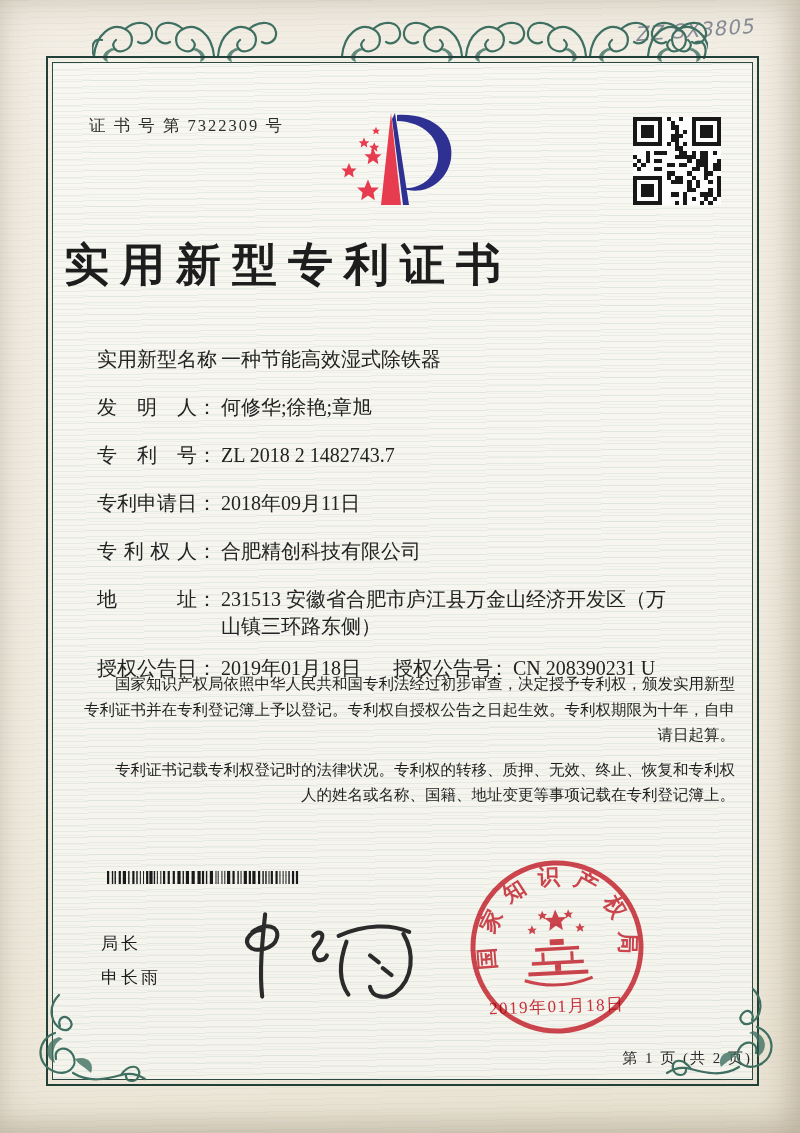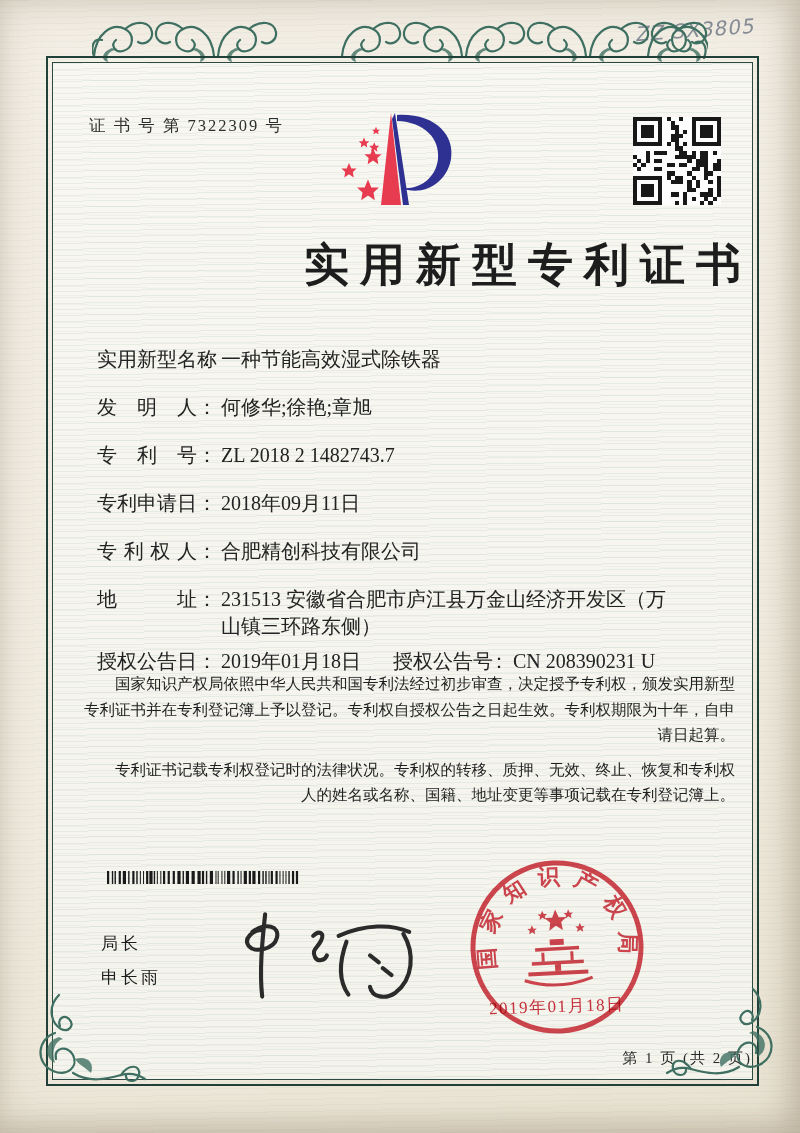--- a/index.html
+++ b/index.html
@@ -21,30 +21,30 @@
     border:1px solid #2c4a42;outline:2.5px solid #22403a;outline-offset:4px;
     background:
       repeating-linear-gradient(179deg, rgba(122,162,150,.13) 0 1px, transparent 1px 6px),
       repeating-linear-gradient(1deg, rgba(122,162,150,.07) 0 1px, transparent 1px 9px),
       linear-gradient(180deg,#f8f7f1,#f4f3ec);
   }
   .certno{position:absolute;left:36px;top:52px;font-size:16.5px;letter-spacing:2px;color:#2e2e2e;}
   .logo{position:absolute;left:282px;top:46px;width:124px;height:116px;}
   .qr{position:absolute;left:580px;top:54px;width:88px;height:88px;background:#fdfdfd;shape-rendering:crispEdges;}
   .title{
-    position:absolute;top:172px;left:0;width:100%;text-align:right;
+    position:absolute;top:172px;left:0;width:100%;text-align:left;
     font-size:45px;font-weight:bold;letter-spacing:11px;text-indent:11px;color:#1d1d1d;
   }
   
   .fields{position:absolute;left:44px;top:283px;width:620px;font-size:20px;color:#222;}
   .row{margin-bottom:21px;line-height:27px;white-space:nowrap;}
   .lab{display:inline-block;width:100px;text-align:justify;text-align-last:justify;text-justify:inter-character;vertical-align:top;}
   .colon{vertical-align:top;}
   .val{display:inline-block;margin-left:4px;vertical-align:top;line-height:27px;}
-  .row-addr{margin-bottom:8px;}
+  .row-addr{margin-bottom:15px;}
   .row-addr .val{white-space:normal;max-width:452px;}
   .row-grant{position:relative;}
   .pair2{position:absolute;left:296px;top:0;}
   .pair2 .lab{width:96px;}
   
   .body-text{position:absolute;left:18px;top:608px;width:664px;font-size:15.5px;color:#1f1f1f;text-align:right;}
   .body-text p{margin:0 0 9px 0;line-height:25.5px;text-indent:2.6em;}
   
   .barcode{position:absolute;left:52px;top:808px;width:202px;height:13px;}
   .bureau{position:absolute;left:48px;top:864px;font-size:17px;letter-spacing:3px;color:#1e1e1e;line-height:34px;}

